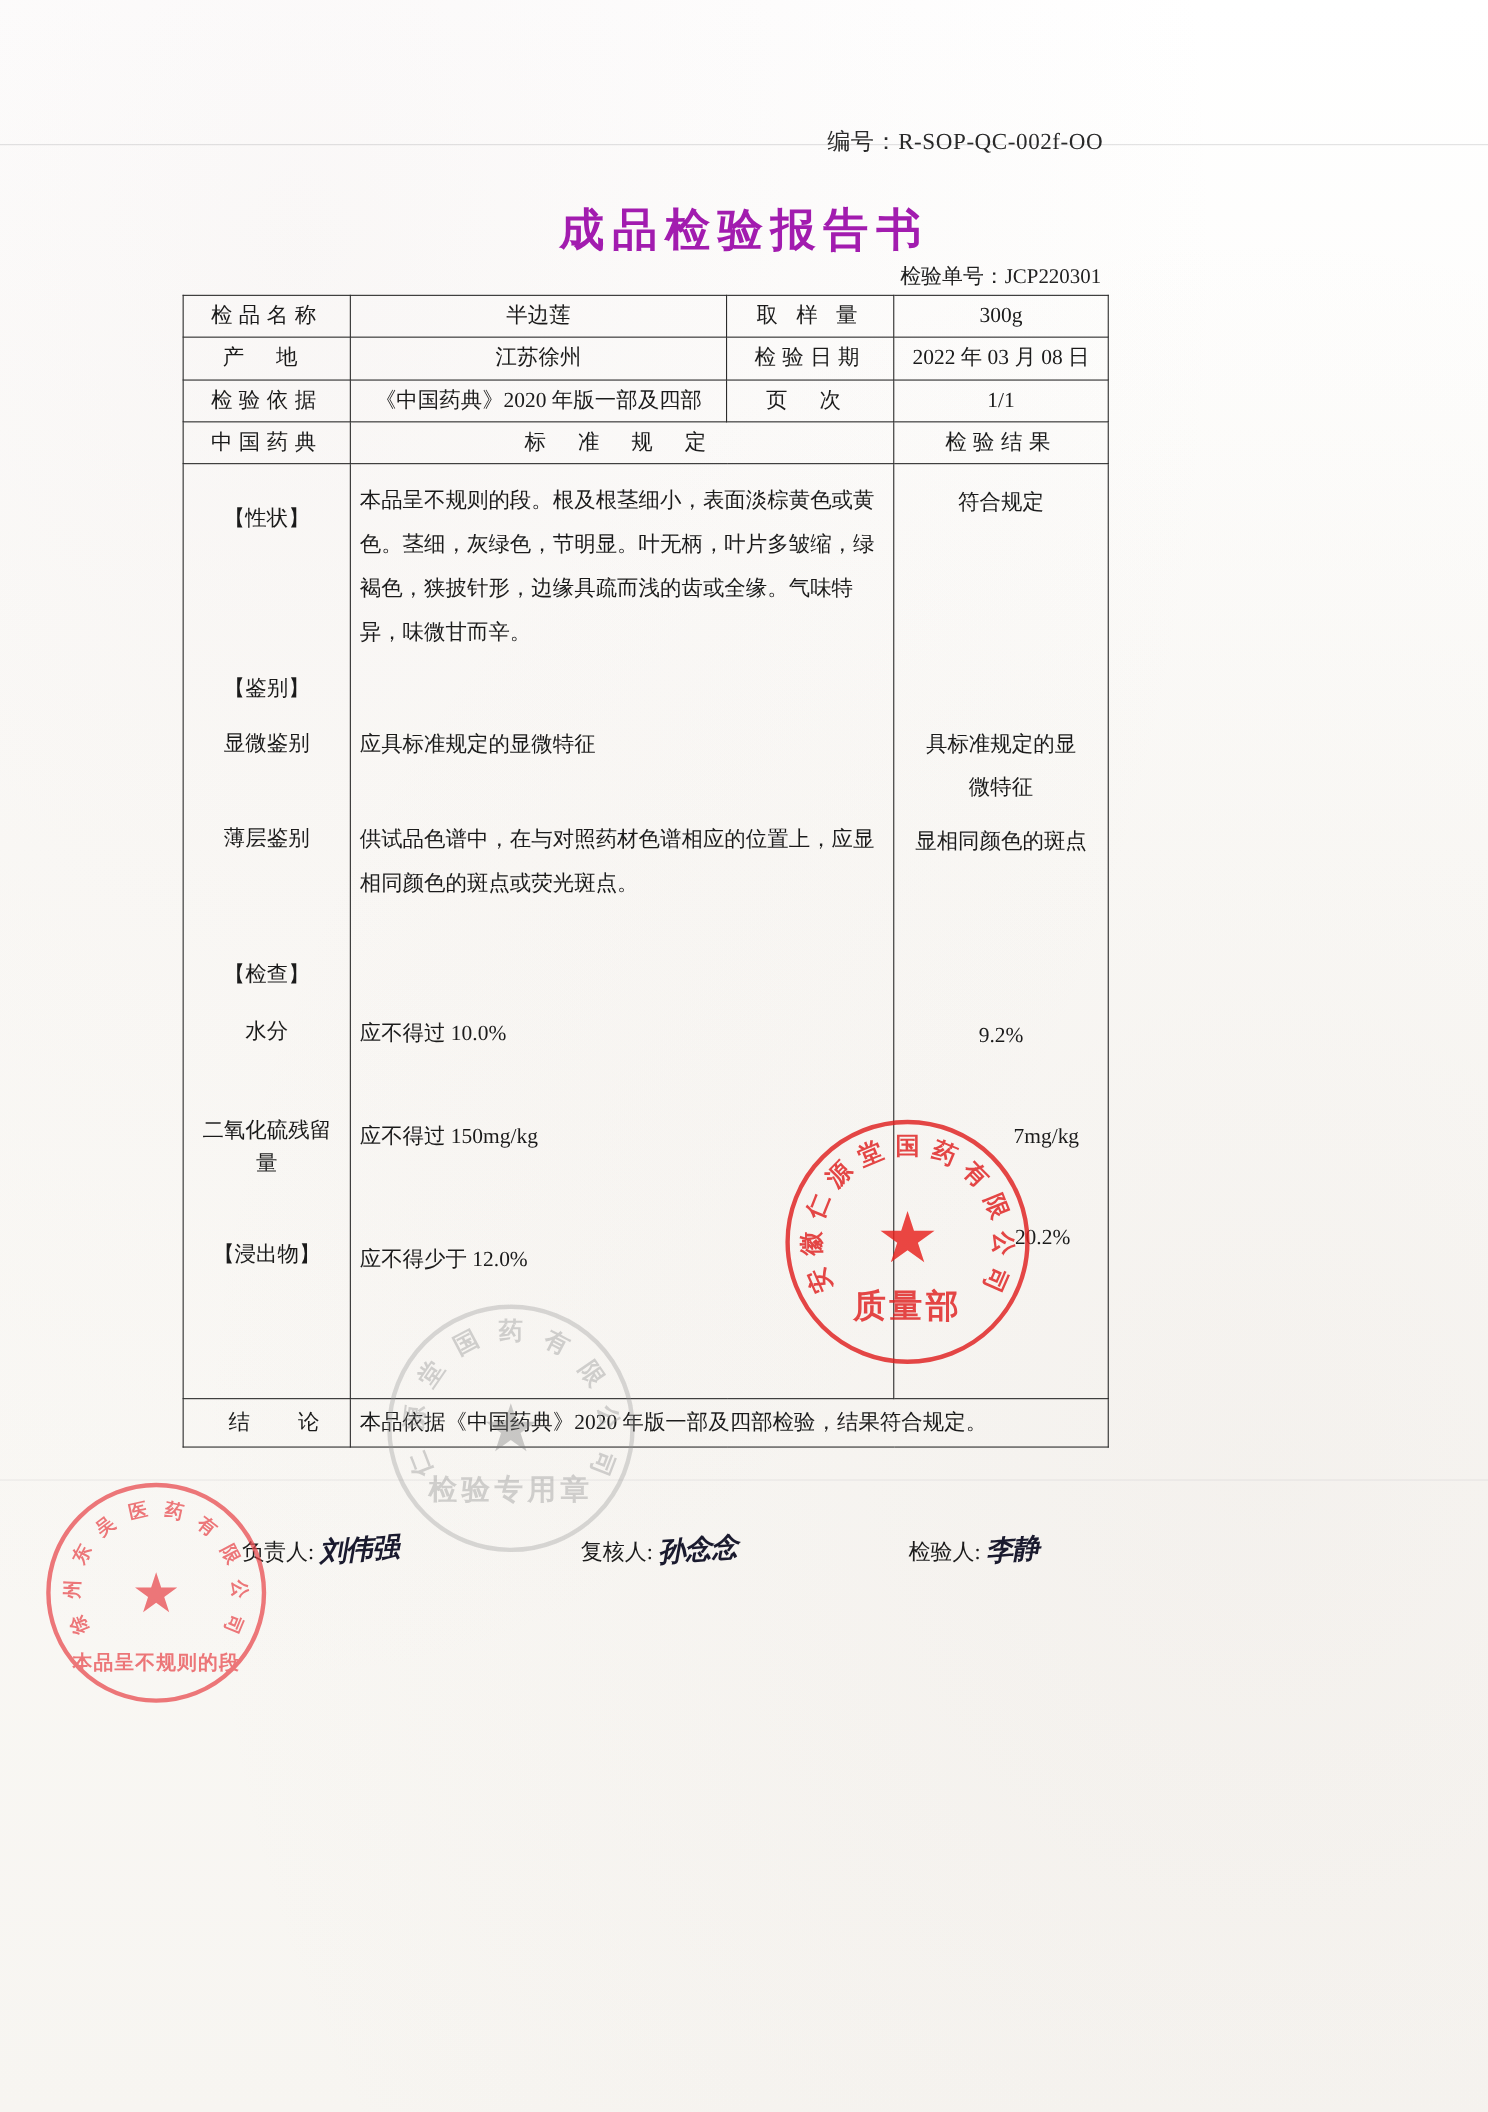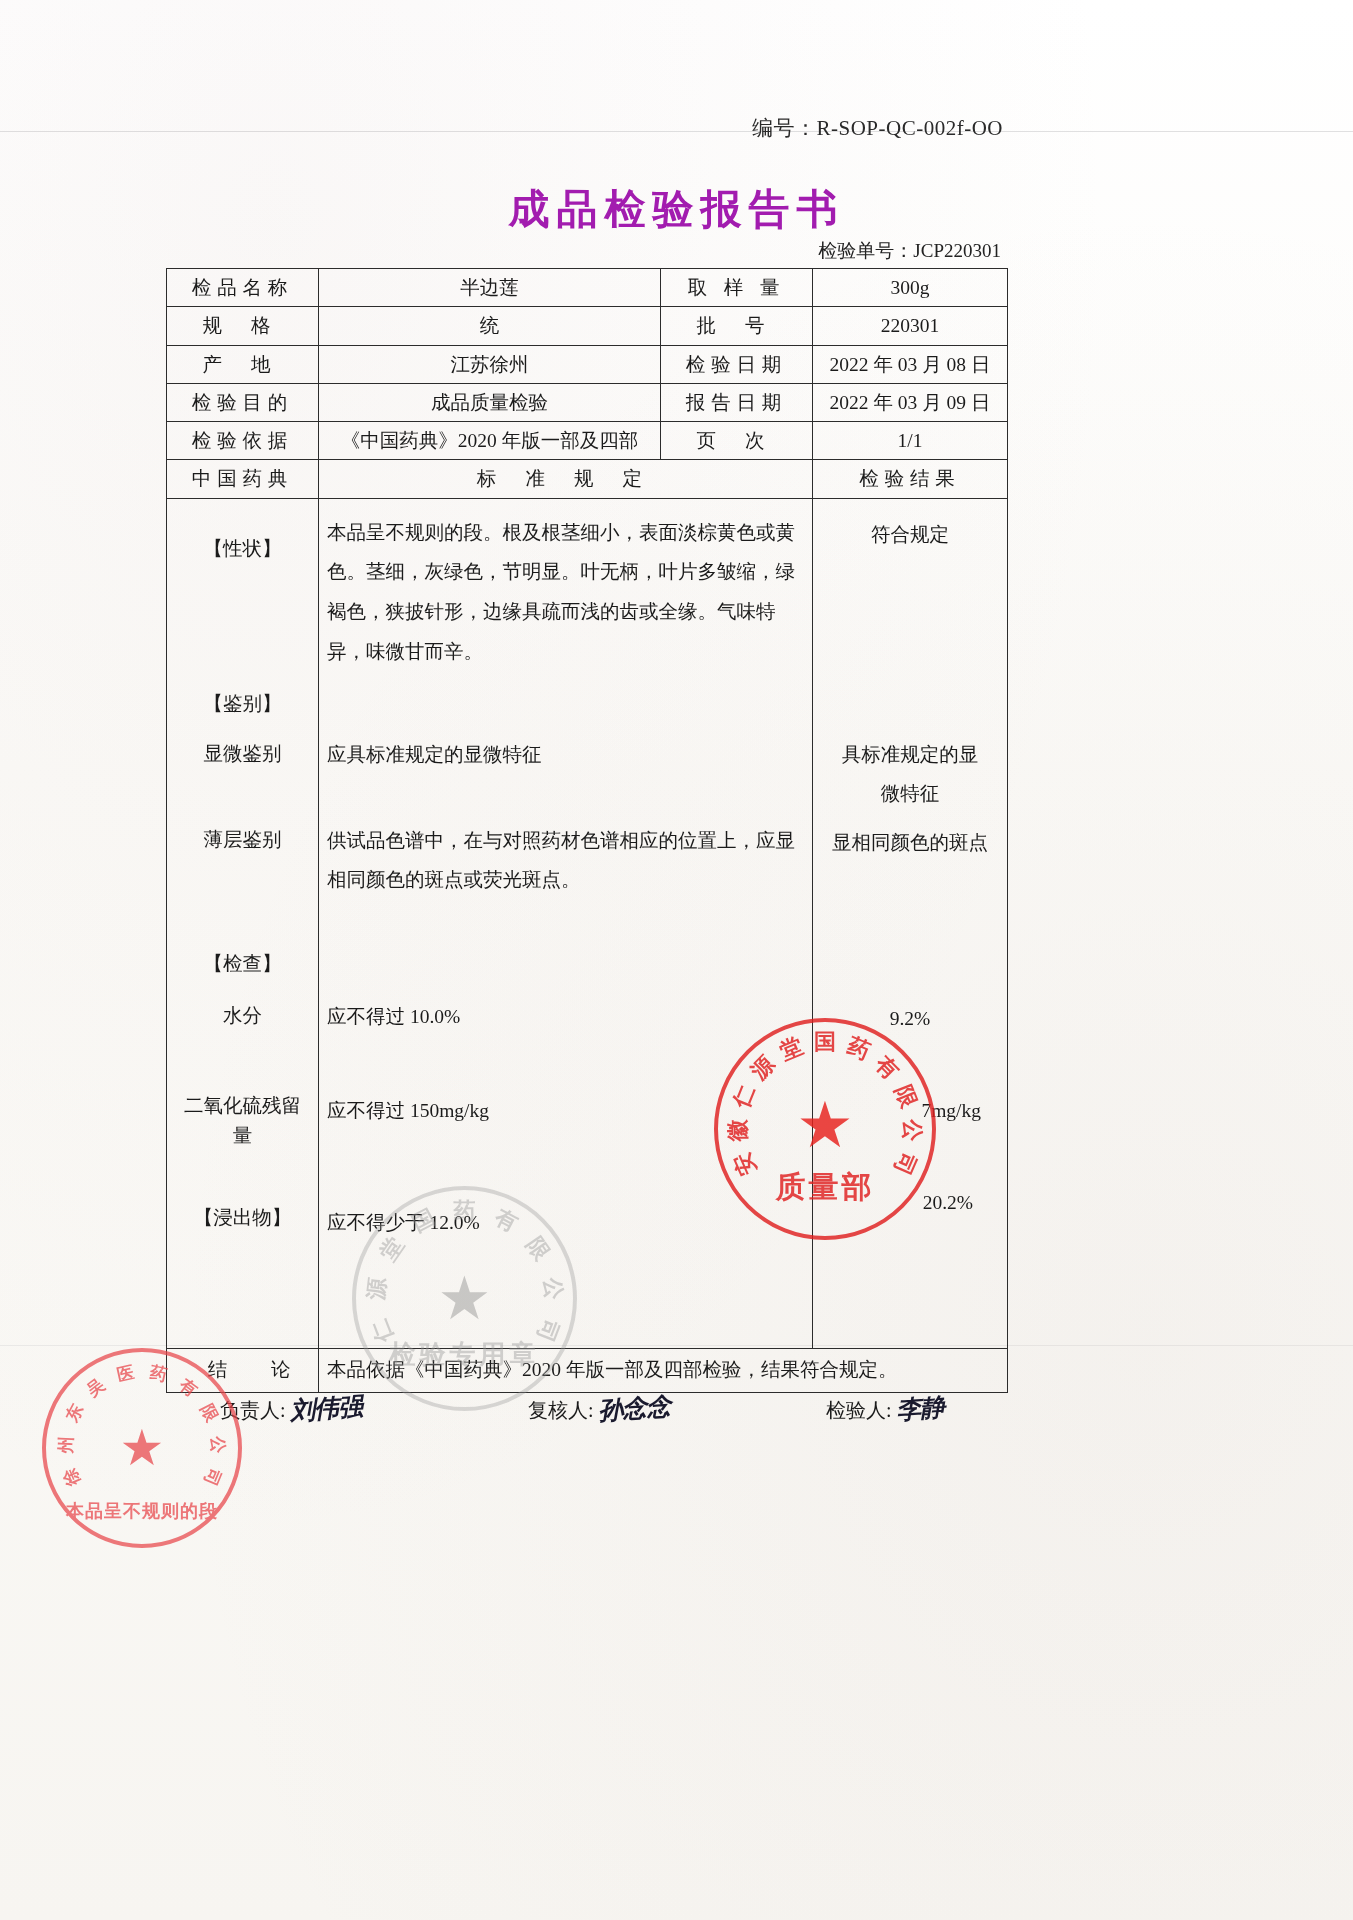--- a/index.html
+++ b/index.html
@@ -197,36 +197,24 @@
       <col style="width:195px">
     </colgroup>
     <tbody>
       <tr class="row-h">
         <td class="c-label sp3">检品名称</td>
         <td class="c-val">半边莲</td>
         <td class="c-label2 sp3">取 样 量</td>
         <td class="c-val2">300g</td>
       </tr>
       <tr class="row-h">
-        <td class="c-label sp5">规  格</td>
-        <td class="c-val">统</td>
-        <td class="c-label2 sp5">批   号</td>
-        <td class="c-val2">220301</td>
-      </tr>
-      <tr class="row-h">
         <td class="c-label sp5">产  地</td>
         <td class="c-val">江苏徐州</td>
         <td class="c-label2 sp3">检验日期</td>
         <td class="c-val2">2022 年 03 月 08 日</td>
-      </tr>
-      <tr class="row-h">
-        <td class="c-label sp3">检验目的</td>
-        <td class="c-val">成品质量检验</td>
-        <td class="c-label2 sp3">报告日期</td>
-        <td class="c-val2">2022 年 03 月 09 日</td>
       </tr>
       <tr class="row-h">
         <td class="c-label sp3">检验依据</td>
         <td class="c-val">《中国药典》2020 年版一部及四部</td>
         <td class="c-label2 sp5">页   次</td>
         <td class="c-val2">1/1</td>
       </tr>
 
       <tr class="row-h">
         <td class="c-label sp3">中国药典</td>

